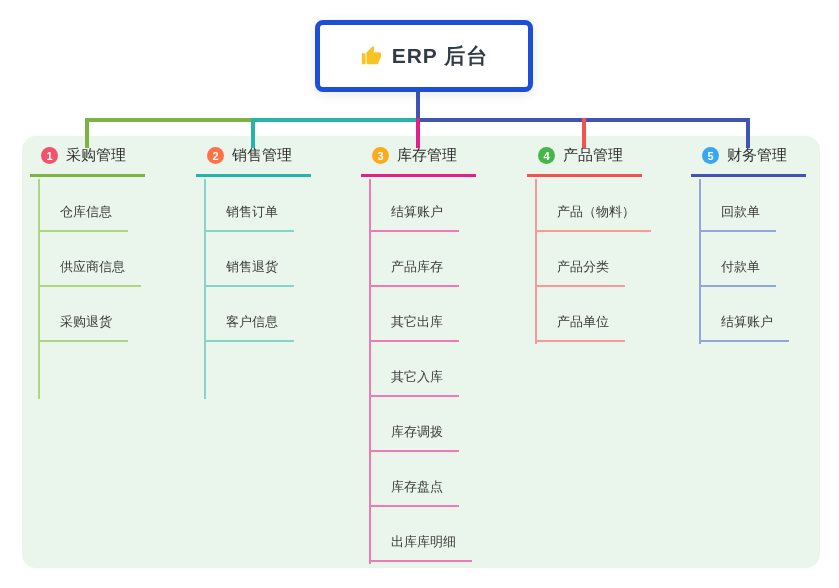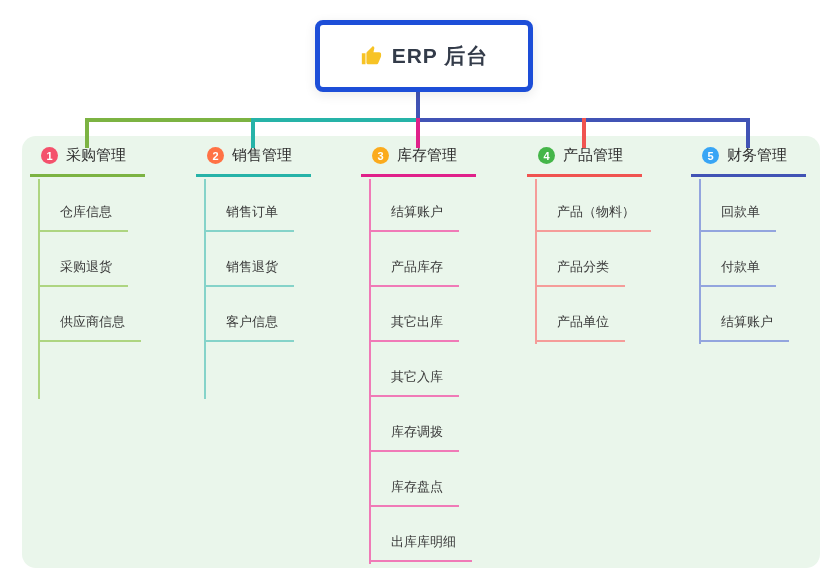--- a/index.html
+++ b/index.html
@@ -72,24 +72,24 @@
     <div class="b-header" style="border-bottom-color: rgb(124, 179, 66);">
       <span class="num" style="background: rgb(244, 81, 108);">1</span>
       <span class="b-label">采购管理</span>
     </div>
     <div class="chain" style="background: rgb(174, 213, 129); height: 220px;"></div>
     <div class="items">
         <div class="item">
           <span class="item-label" style="border-bottom-color: rgb(174, 213, 129);">仓库信息</span>
         </div>
         <div class="item">
-          <span class="item-label" style="border-bottom-color: rgb(174, 213, 129);">采购退货</span>
+          <span class="item-label" style="border-bottom-color: rgb(174, 213, 129);">供应商信息</span>
         </div>
         <div class="item">
-          <span class="item-label" style="border-bottom-color: rgb(174, 213, 129);">供应商信息</span>
+          <span class="item-label" style="border-bottom-color: rgb(174, 213, 129);">采购退货</span>
         </div>
       </div>
   </div>
 <div class="line drop" style="left: 251px; background: rgb(38, 179, 168);"></div>
   <div class="branch" style="left: 196px;">
     <div class="b-header" style="border-bottom-color: rgb(38, 179, 168);">
       <span class="num" style="background: rgb(255, 114, 69);">2</span>
       <span class="b-label">销售管理</span>
     </div>
     <div class="chain" style="background: rgb(133, 211, 201); height: 220px;"></div>

